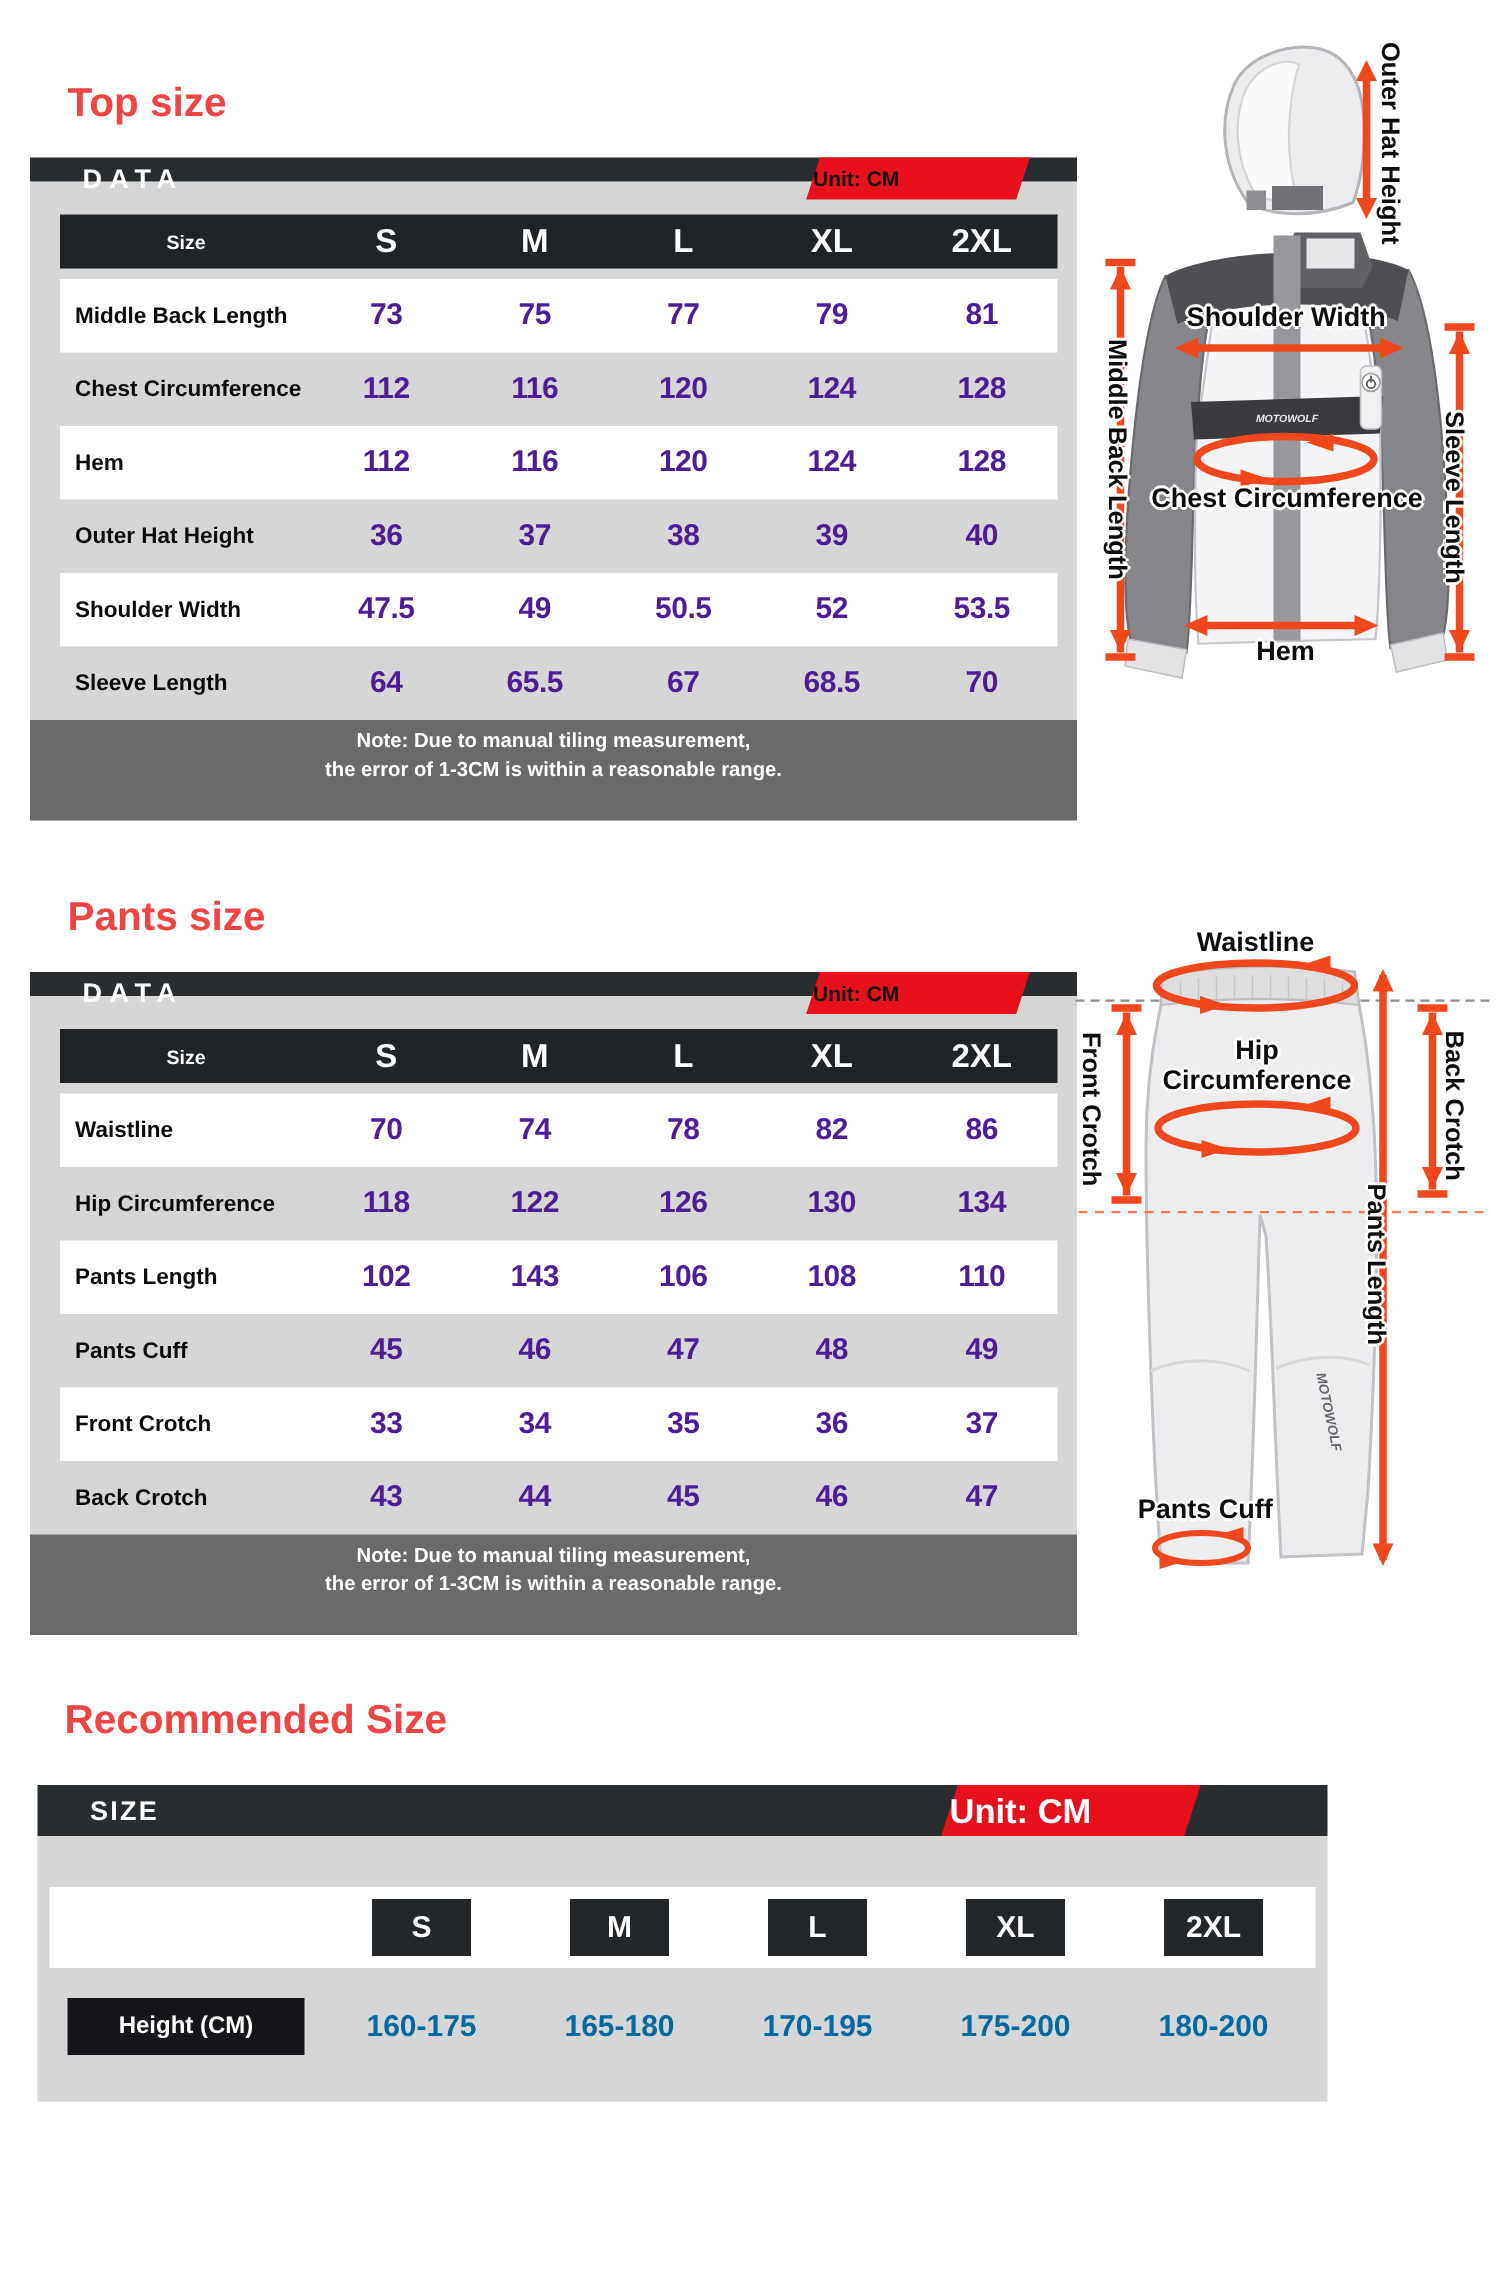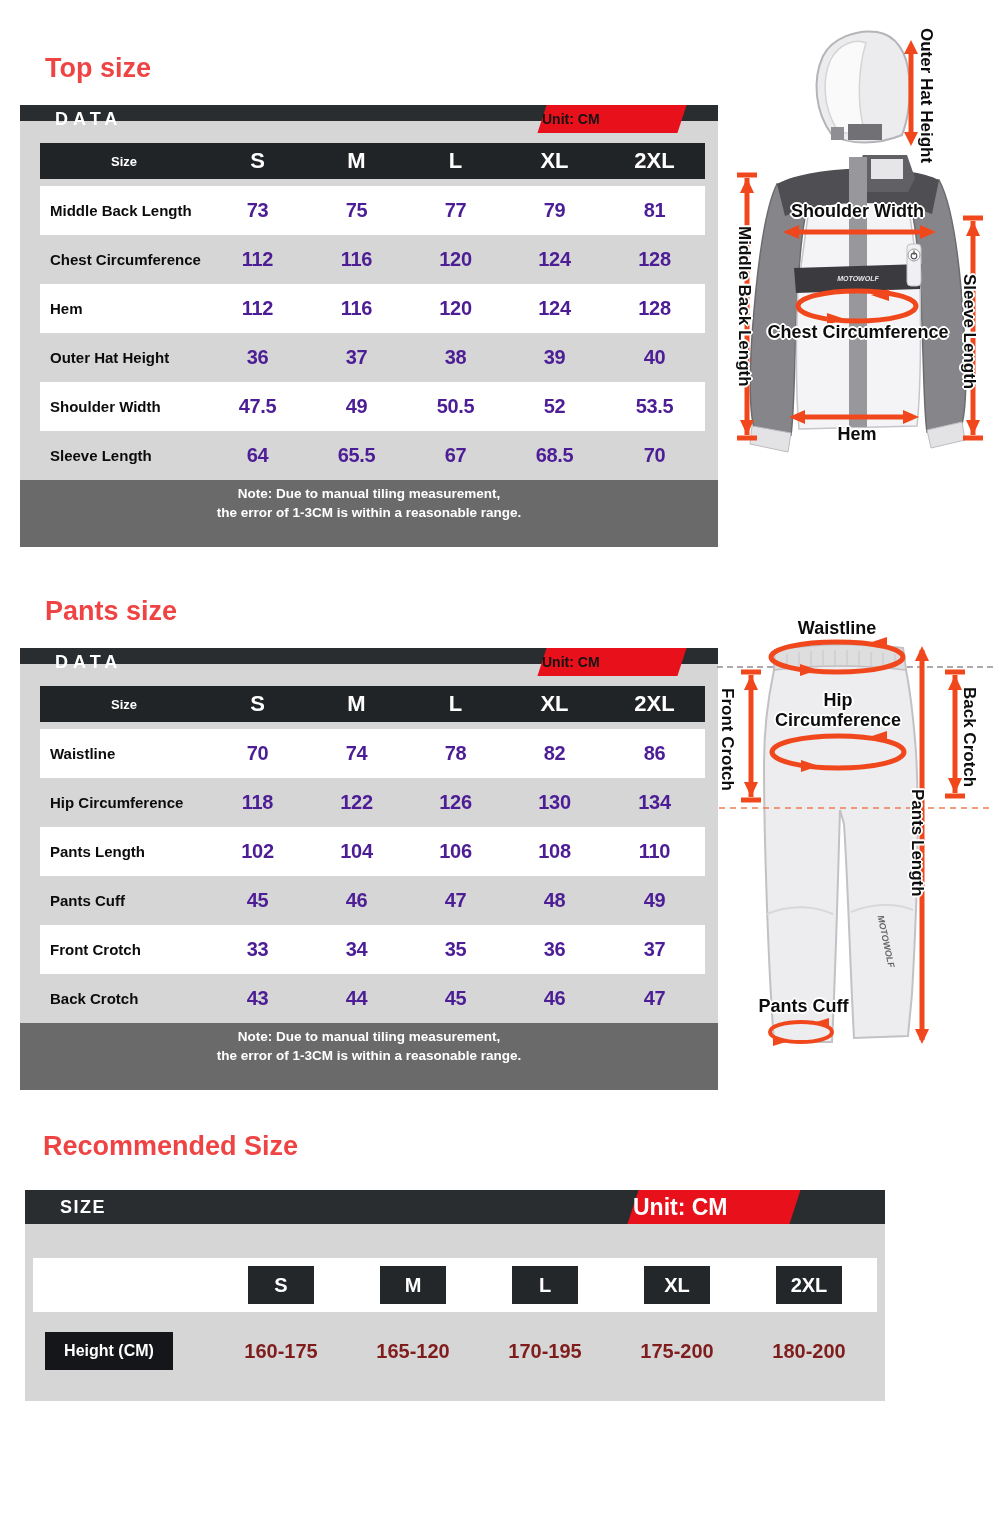--- a/index.html
+++ b/index.html
@@ -40,23 +40,23 @@
                 font-size:18px;font-weight:bold;letter-spacing:1.5px;}
   .unitwrap2{position:absolute;top:0;height:34px;right:90px;width:162px;}
   .unittext2{position:relative;text-align:center;line-height:34px;font-size:23px;font-weight:bold;color:#fff;}
   .tbody2{background:#d6d6d6;padding:34px 8px 19px 8px;}
   .grid2{display:grid;grid-template-columns:182px 132px 132px 132px 132px 132px;align-items:center;}
   .hrow2{height:54px;background:#ffffff;}
   .badge{width:66px;height:38px;background:#24272a;color:#fff;font-size:20px;font-weight:bold;
          display:flex;align-items:center;justify-content:center;margin:0 auto;}
   .drow2a{height:62px;margin-top:8px;}
   .drow2b{height:58px;margin-top:6px;background:#ffffff;}
-  .lbadge{width:128px;height:38px;background:#141619;color:#fff;font-size:16px;font-weight:bold;
+  .lbadge{width:158px;height:38px;background:#141619;color:#fff;font-size:16px;font-weight:bold;
           display:flex;align-items:center;justify-content:center;margin-left:12px;}
-  .rv2{font-size:20px;font-weight:bold;color:#7f1d1d;text-align:center;}
+  .rv2{font-size:20px;font-weight:bold;color:#0369a1;text-align:center;}
 
   
   .diagram{position:absolute;}
   #diagram-jacket{left:715px;top:8px;width:285px;height:455px;}
   #diagram-pants{left:705px;top:612px;width:295px;height:450px;}
   .diagram svg{position:absolute;left:0;top:0;}
   .dlab{position:absolute;font-weight:bold;font-size:17px;color:#0d0d0d;line-height:1.12;text-align:center;
         text-shadow:-1px -1px 0 #fff,1px -1px 0 #fff,-1px 1px 0 #fff,1px 1px 0 #fff,
                     -2px 0 0 #fff,2px 0 0 #fff,0 2px 0 #fff,0 -2px 0 #fff;}
   .vlab{writing-mode:vertical-rl;}
@@ -227,21 +227,21 @@
       <span class="rl">Hip Circumference</span>
       <span class="rv">118</span>
       <span class="rv">122</span>
       <span class="rv">126</span>
       <span class="rv">130</span>
       <span class="rv">134</span>
     </div>
     <div class="drow w">
       <span class="rl">Pants Length</span>
       <span class="rv">102</span>
-      <span class="rv">104</span>
+      <span class="rv">143</span>
       <span class="rv">106</span>
       <span class="rv">108</span>
       <span class="rv">110</span>
     </div>
     <div class="drow">
       <span class="rl">Pants Cuff</span>
       <span class="rv">45</span>
       <span class="rv">46</span>
       <span class="rv">47</span>
       <span class="rv">48</span>
@@ -341,19 +341,19 @@
       <span></span>
       <span class="badge">S</span>
       <span class="badge">M</span>
       <span class="badge">L</span>
       <span class="badge">XL</span>
       <span class="badge">2XL</span>
     </div>
     <div class="grid2 drow2a">
       <span class="lbadge">Height (CM)</span>
       <span class="rv2">160-175</span>
-      <span class="rv2">165-120</span>
+      <span class="rv2">165-180</span>
       <span class="rv2">170-195</span>
       <span class="rv2">175-200</span>
       <span class="rv2">180-200</span>
     </div>
   </div>
 </div>
 
 </body></html>

